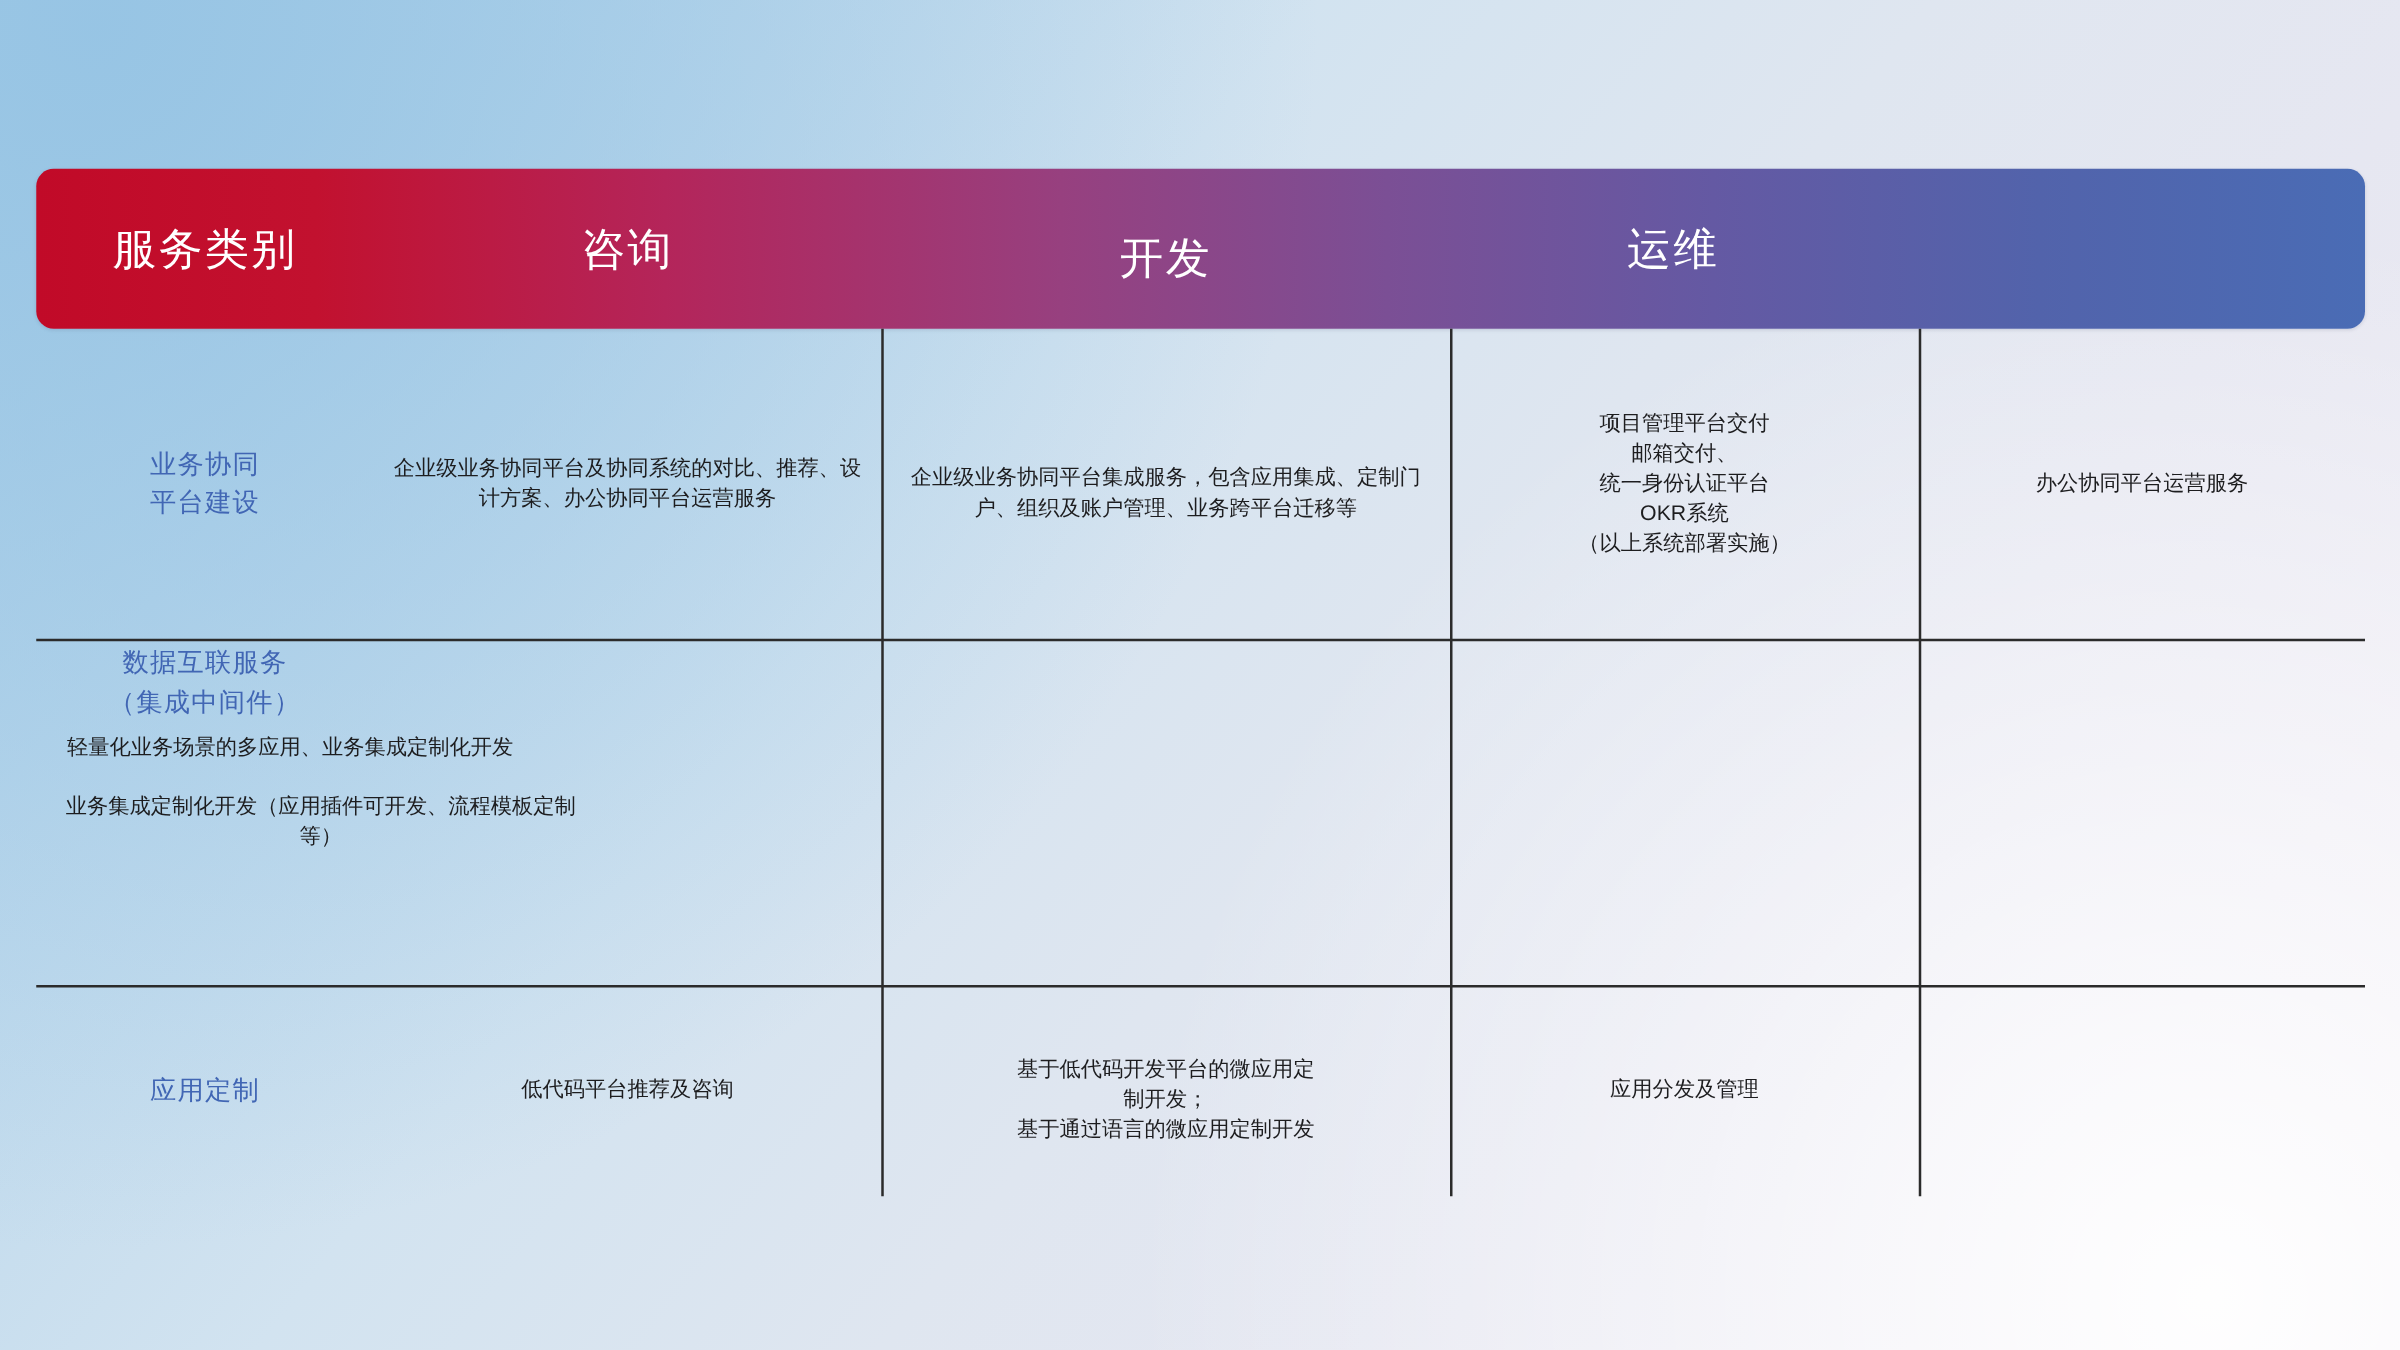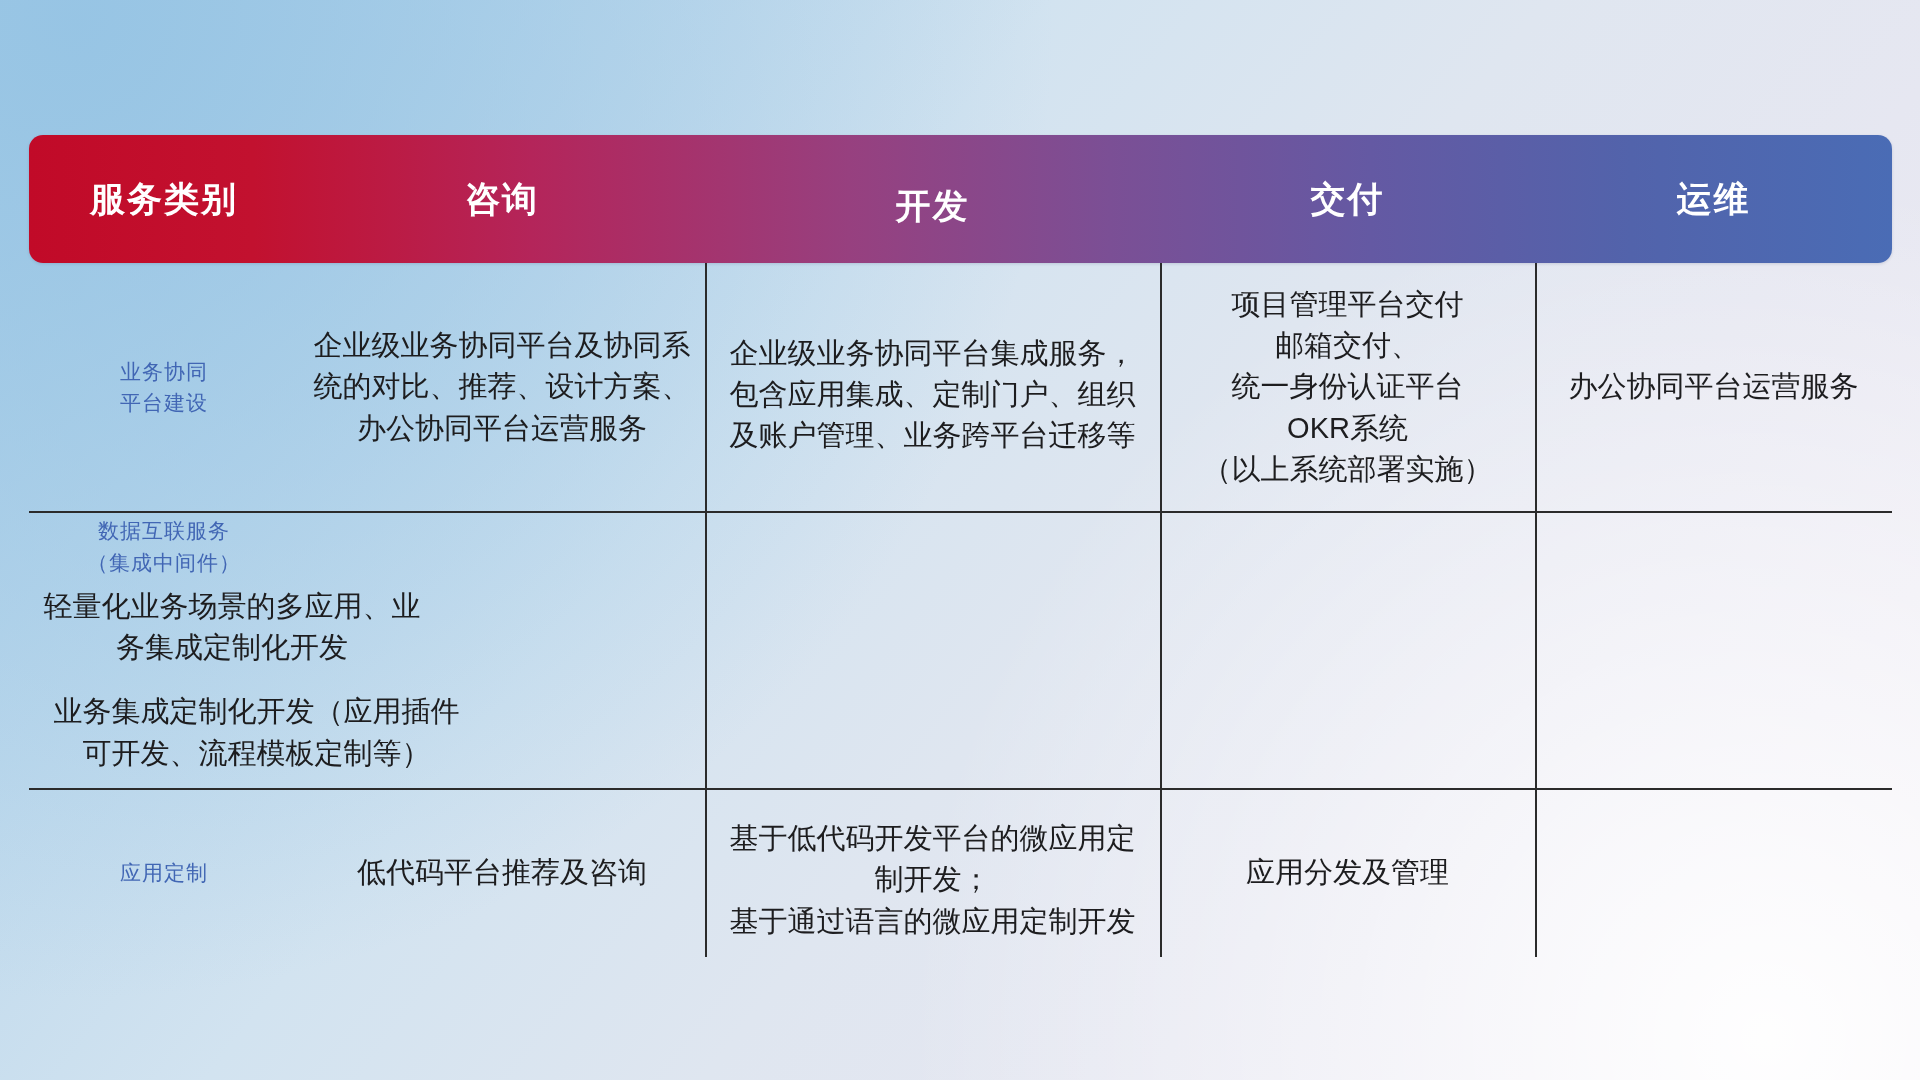--- a/index.html
+++ b/index.html
@@ -53,21 +53,21 @@
       #6459a3 72%,
       #5263ab 86%,
       #4a6cb5 100%);
     display: flex;
     align-items: center;
     box-shadow: 0 1px 3px rgba(60,70,110,0.18);
   }
   .th {
     color: #ffffff;
     font-size: 35px;
-    font-weight: bold;
+    font-weight: normal;
     text-align: center;
     letter-spacing: 2px;
     white-space: nowrap;
   }
 
   
   .c1 { width: 270px; }
   .c2 { width: 406px; }
   .c3 { width: 455px; margin-top: 15px; }
   .c4 { width: 375px; }
@@ -91,21 +91,21 @@
     display: flex;
     align-items: center;
     justify-content: center;
     text-align: center;
     box-sizing: border-box;
     padding: 4px 14px;
     position: relative;
   }
   .td-body {
     color: #1d1d1f;
-    font-size: 29px;
+    font-size: 17px;
     line-height: 1.42;
   }
   .td-label {
     color: #4166b4;
     font-size: 21px;
     font-weight: normal;
     line-height: 1.5;
     letter-spacing: 1px;
   }
 
@@ -138,21 +138,20 @@
 <body>
 
 <div id="stage">
 
   <div id="table-card">
 
     <div class="thead">
       <div class="th c1">服务类别</div>
       <div class="th c2">咨询</div>
       <div class="th c3">开发</div>
-      <div class="th c4">交付</div>
       <div class="th c5">运维</div>
     </div>
 
     <div class="tbody">
 
       <div class="vline v1"></div>
       <div class="vline v2"></div>
       <div class="vline v3"></div>
       <div class="hline h1"></div>
       <div class="hline h2"></div>

